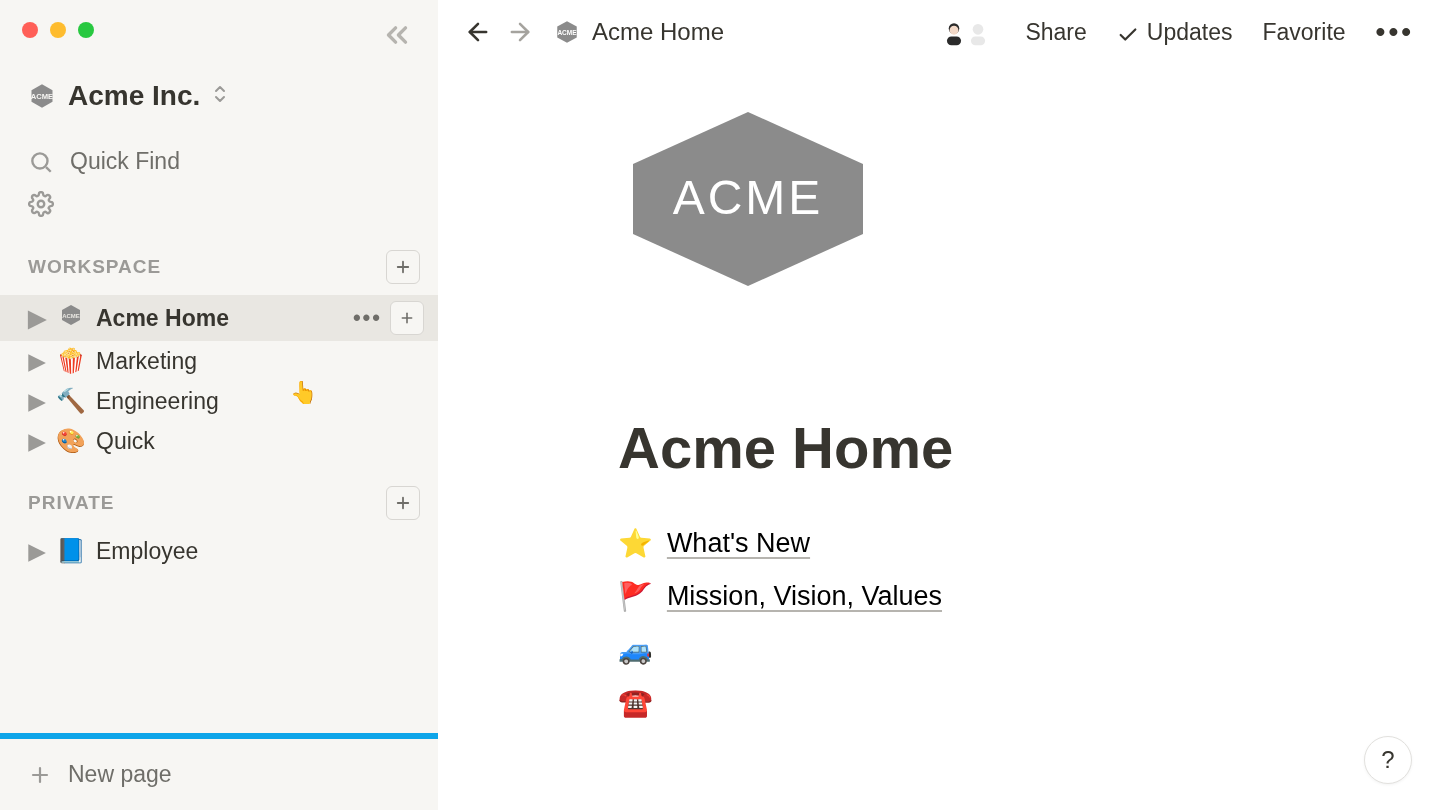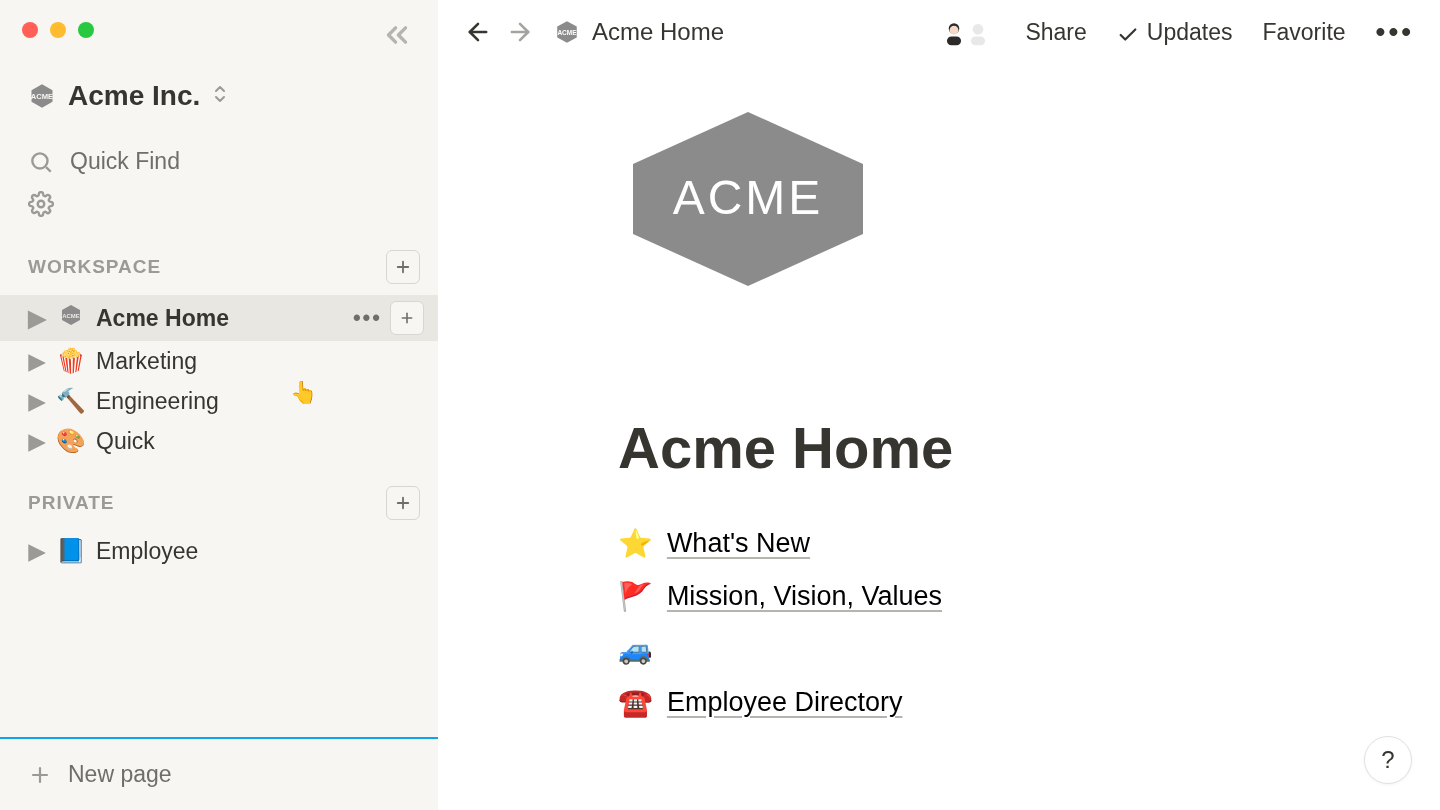--- a/index.html
+++ b/index.html
@@ -25,21 +25,21 @@
   .section-header { display: flex; align-items: center; justify-content: space-between; padding: 0 18px 16px 28px; height: 40px; }
   .section-title { font-size: 19px; font-weight: 600; letter-spacing: 1px; color: #9b9a97; }
   .add-btn { width: 34px; height: 34px; border: 1px solid #d8d6d2; border-radius: 6px; display:flex; align-items:center; justify-content:center; color:#6f6e69; cursor:pointer; background:#f7f6f3;}
   .tree-item { padding: 6px 14px 6px 28px; gap: 10px; color: #37352f; font-size: 23px; position:relative;}
   .tree-item .caret { color:#9b9a97; width:18px; display:flex; justify-content:center;}
   .tree-item .emoji { font-size: 24px; width:30px; text-align:center;}
   .tree-item .label { flex:1; white-space:nowrap; overflow:hidden; text-overflow:ellipsis;}
   .tree-item.active { background: #e9e7e2; font-weight:600;}
   .tree-item .row-actions { display:flex; align-items:center; gap:8px; margin-left:auto;}
   .dots { color:#6f6e69; font-size:22px; letter-spacing:2px;}
-  .bottom { margin-top:auto; border-top:2px solid #0ea5e9;}
+  .bottom { margin-top:auto; border-top:6px solid #0ea5e9;}
   .new-page { padding: 22px 28px; color:#6f6e69; font-size:23px;}
   .new-page svg{width:24px;height:24px;color:#9b9a97;}
   .acme-badge { fill:#8b8b8b; }
   
   .main { flex:1; display:flex; flex-direction:column; position:relative;}
   .topbar { display:flex; align-items:center; height:64px; padding: 0 26px; gap:14px;}
   .topbar .navbtn{ color:#a5a39e; cursor:pointer; display:flex;}
   .topbar .navbtn.enabled{ color:#37352f;}
   .topbar .navbtn svg{width:28px;height:28px;}
   .breadcrumb { display:flex; align-items:center; gap:12px; margin-left:6px; font-size:24px; color:#37352f; cursor:pointer;}
@@ -261,21 +261,20 @@
         </div>
         <div class="link-row">
           <span class="emoji">🚩</span>
           <a>Mission, Vision, Values</a>
         </div>
         <div class="link-row">
           <span class="emoji">🚙</span>
         </div>
         <div class="link-row">
           <span class="emoji">☎️</span>
-          <a>Employee Directory</a>
         </div>
       </div>
     </div>
 
     <div class="help-btn">
       <span>?</span>
     </div>
   </main>
 </div>
 

